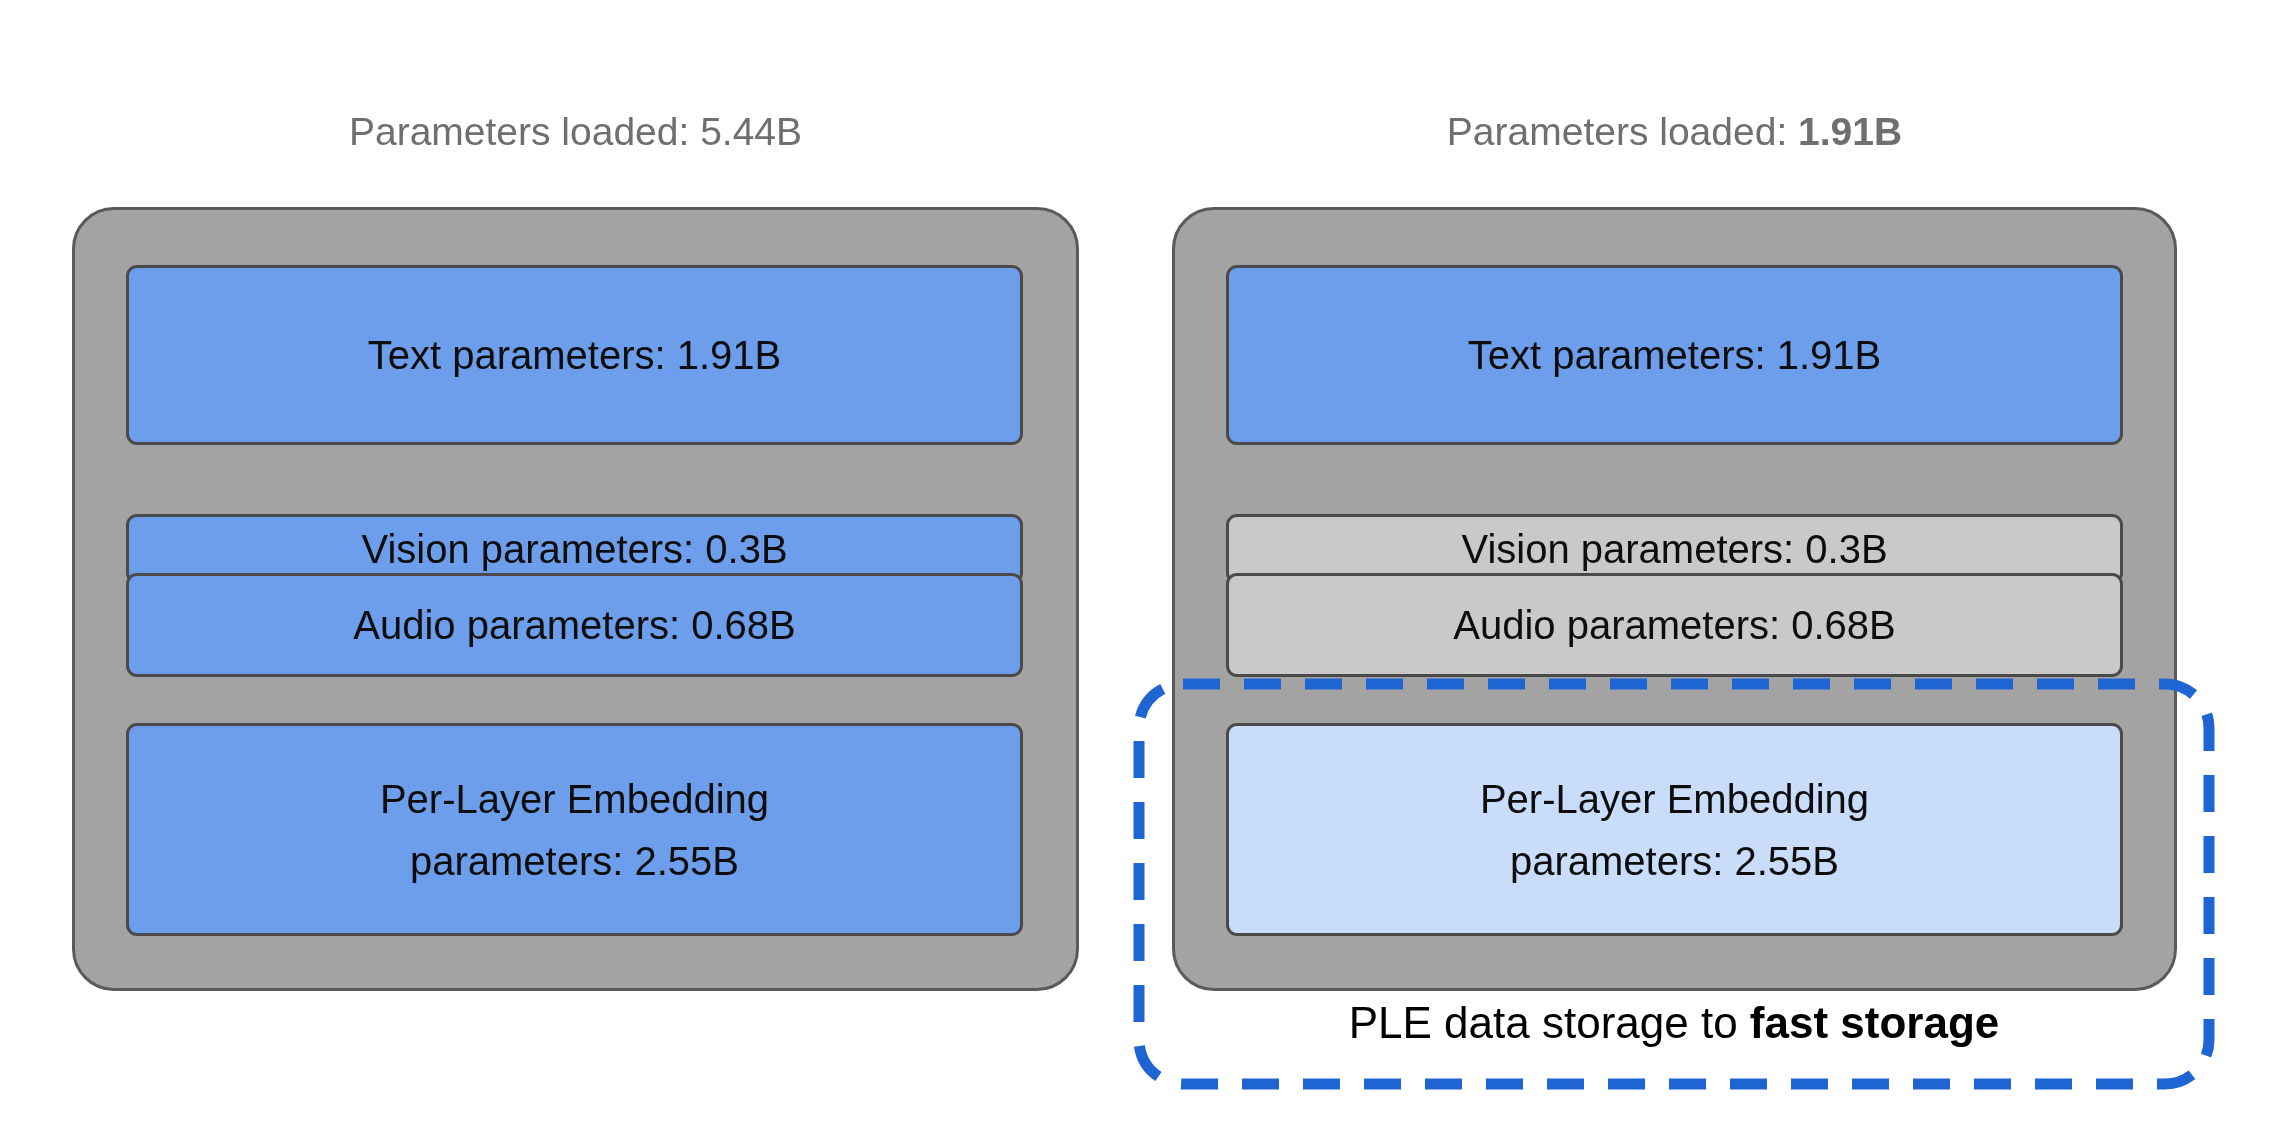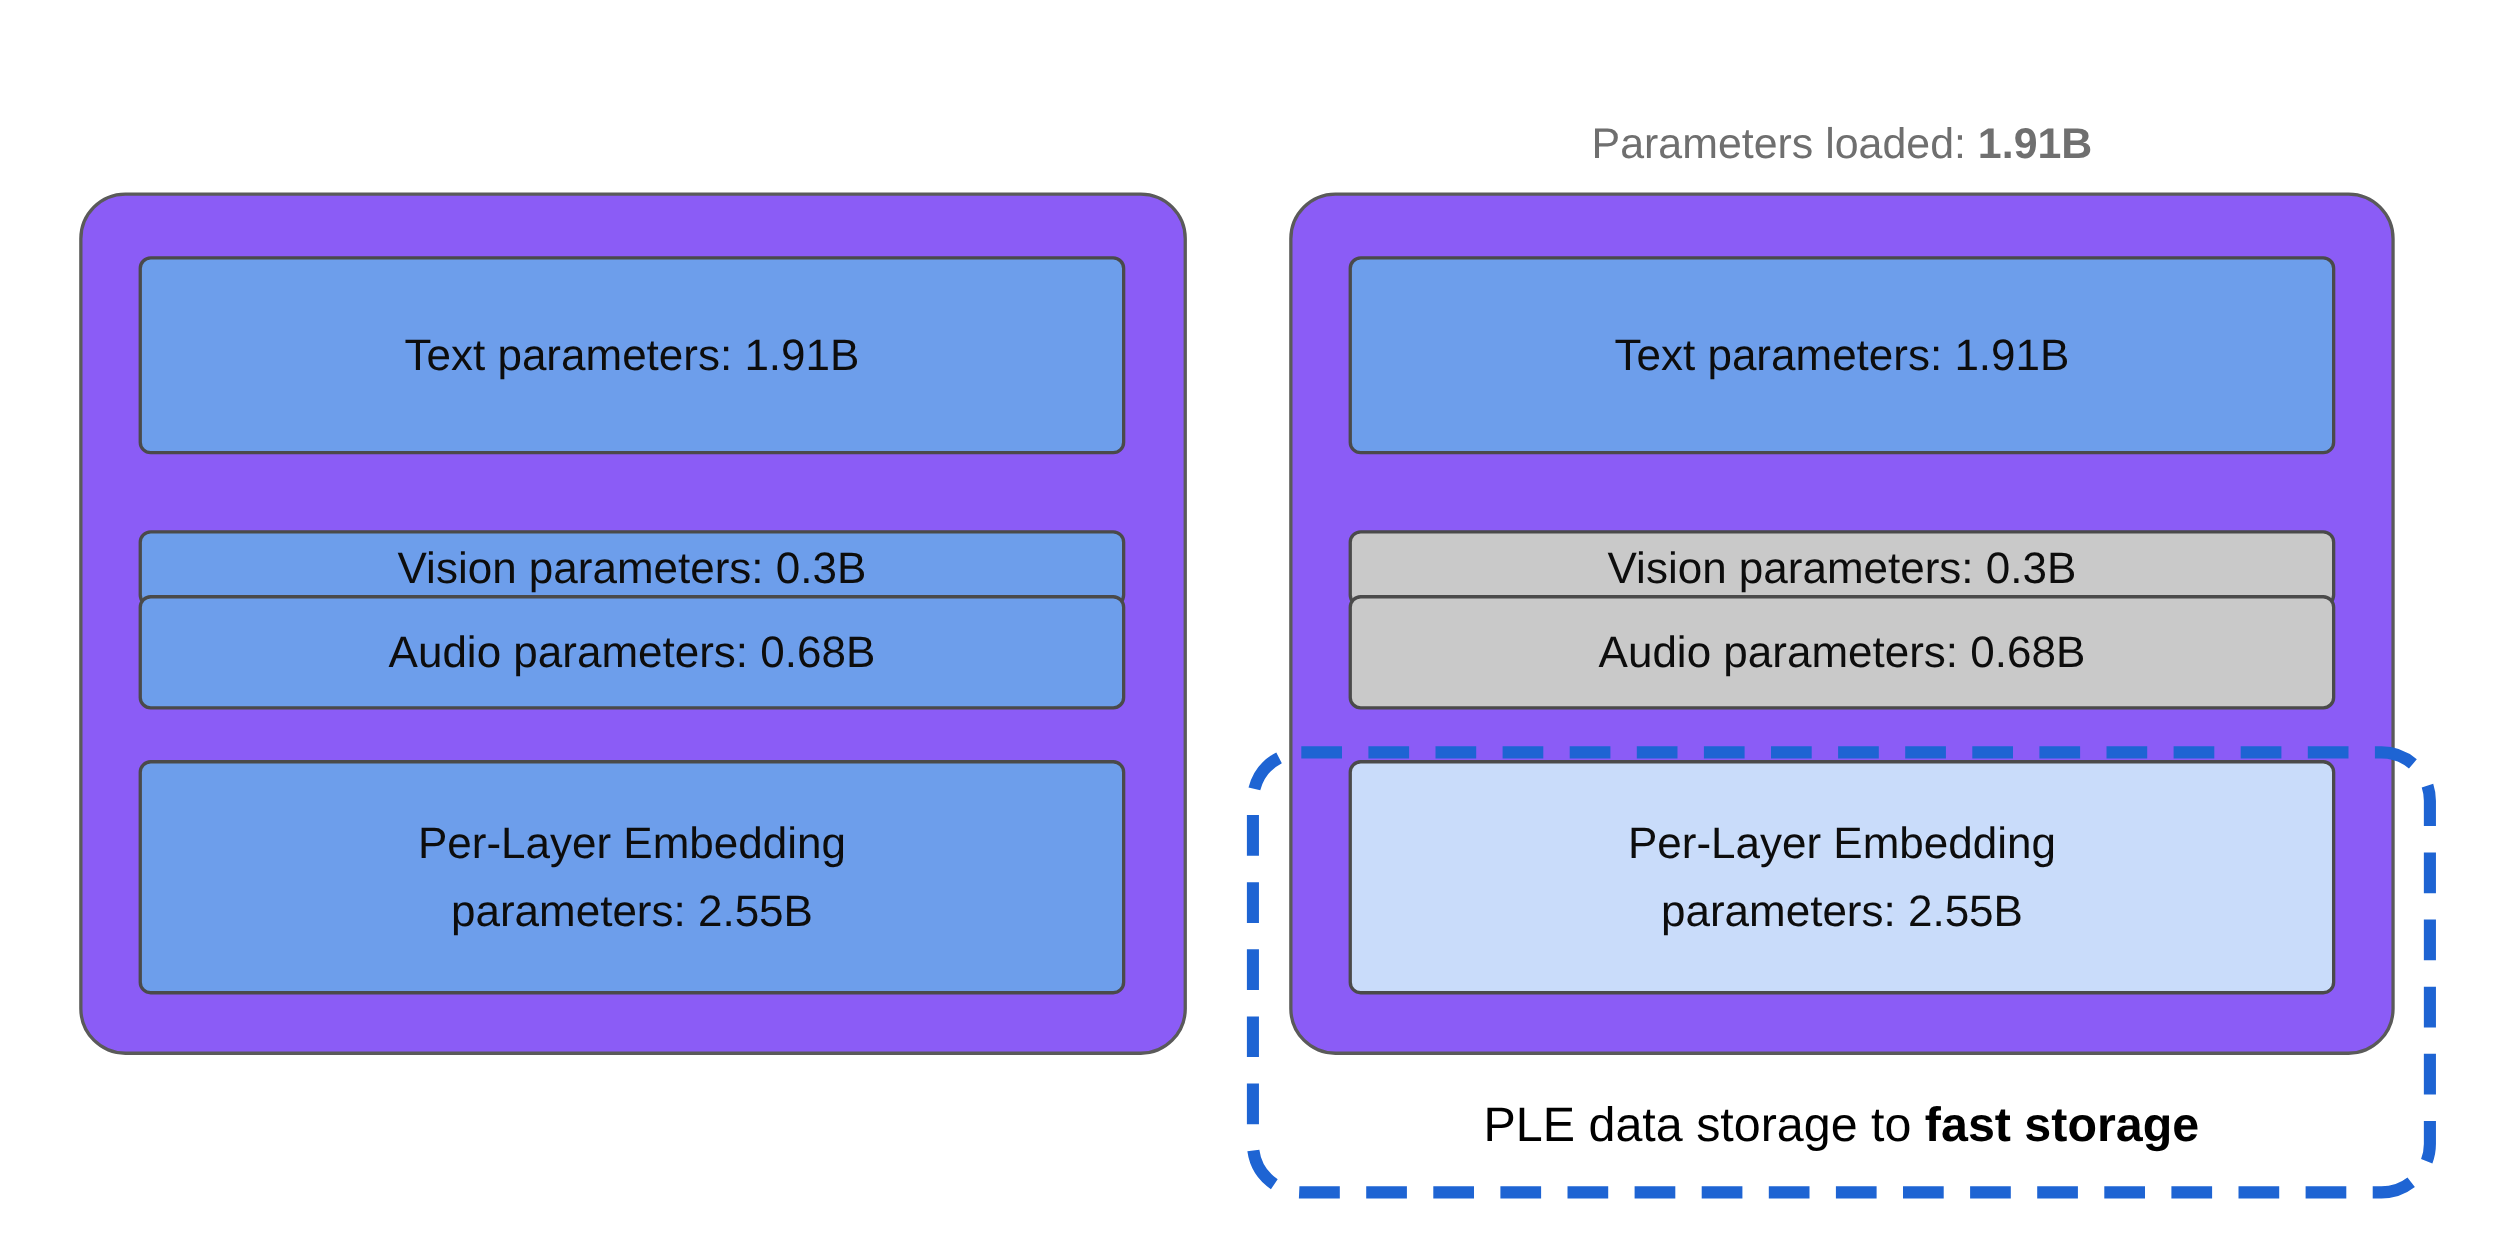--- a/index.html
+++ b/index.html
@@ -34,23 +34,23 @@
     font-weight: 400;
     color: #6f6f6f;
   }
   .col-subtitle .bold { font-weight: 700; }
   .title-left, .subtitle-left  { left: 72px;   width: 1007px; }
   .title-right, .subtitle-right{ left: 1172px; width: 1005px; }
 
   
   .panel {
     position: absolute;
-    top: 175px;
+    top: 207px;
     height: 784px;
-    background: #8b5cf6;
+    background: #a3a3a3;
     border: 3px solid #5a5a5a;
     border-radius: 42px;
     box-sizing: border-box;
     padding-left: 12px;
   }
   .panel-left  { left: 72px;   width: 1007px; }
   .panel-right { left: 1172px; width: 1005px; }
 
   
   .module {
@@ -100,20 +100,23 @@
     font-size: 44px;
     color: #000000;
   }
   .cache-caption .bold { font-weight: 700; }
 </style>
 </head>
 <body>
 
 <div class="canvas">
 
+  <div class="col-subtitle subtitle-left">
+    <span>Parameters loaded: </span><span>5.44B</span>
+  </div>
 
   <div class="col-subtitle subtitle-right">
     <span>Parameters loaded: </span><span class="bold">1.91B</span>
   </div>
 
   <div class="panel panel-left">
     <div class="module m-text loaded">
       <span class="line">Text parameters: 1.91B</span>
       <span class="line"></span>
     </div>

